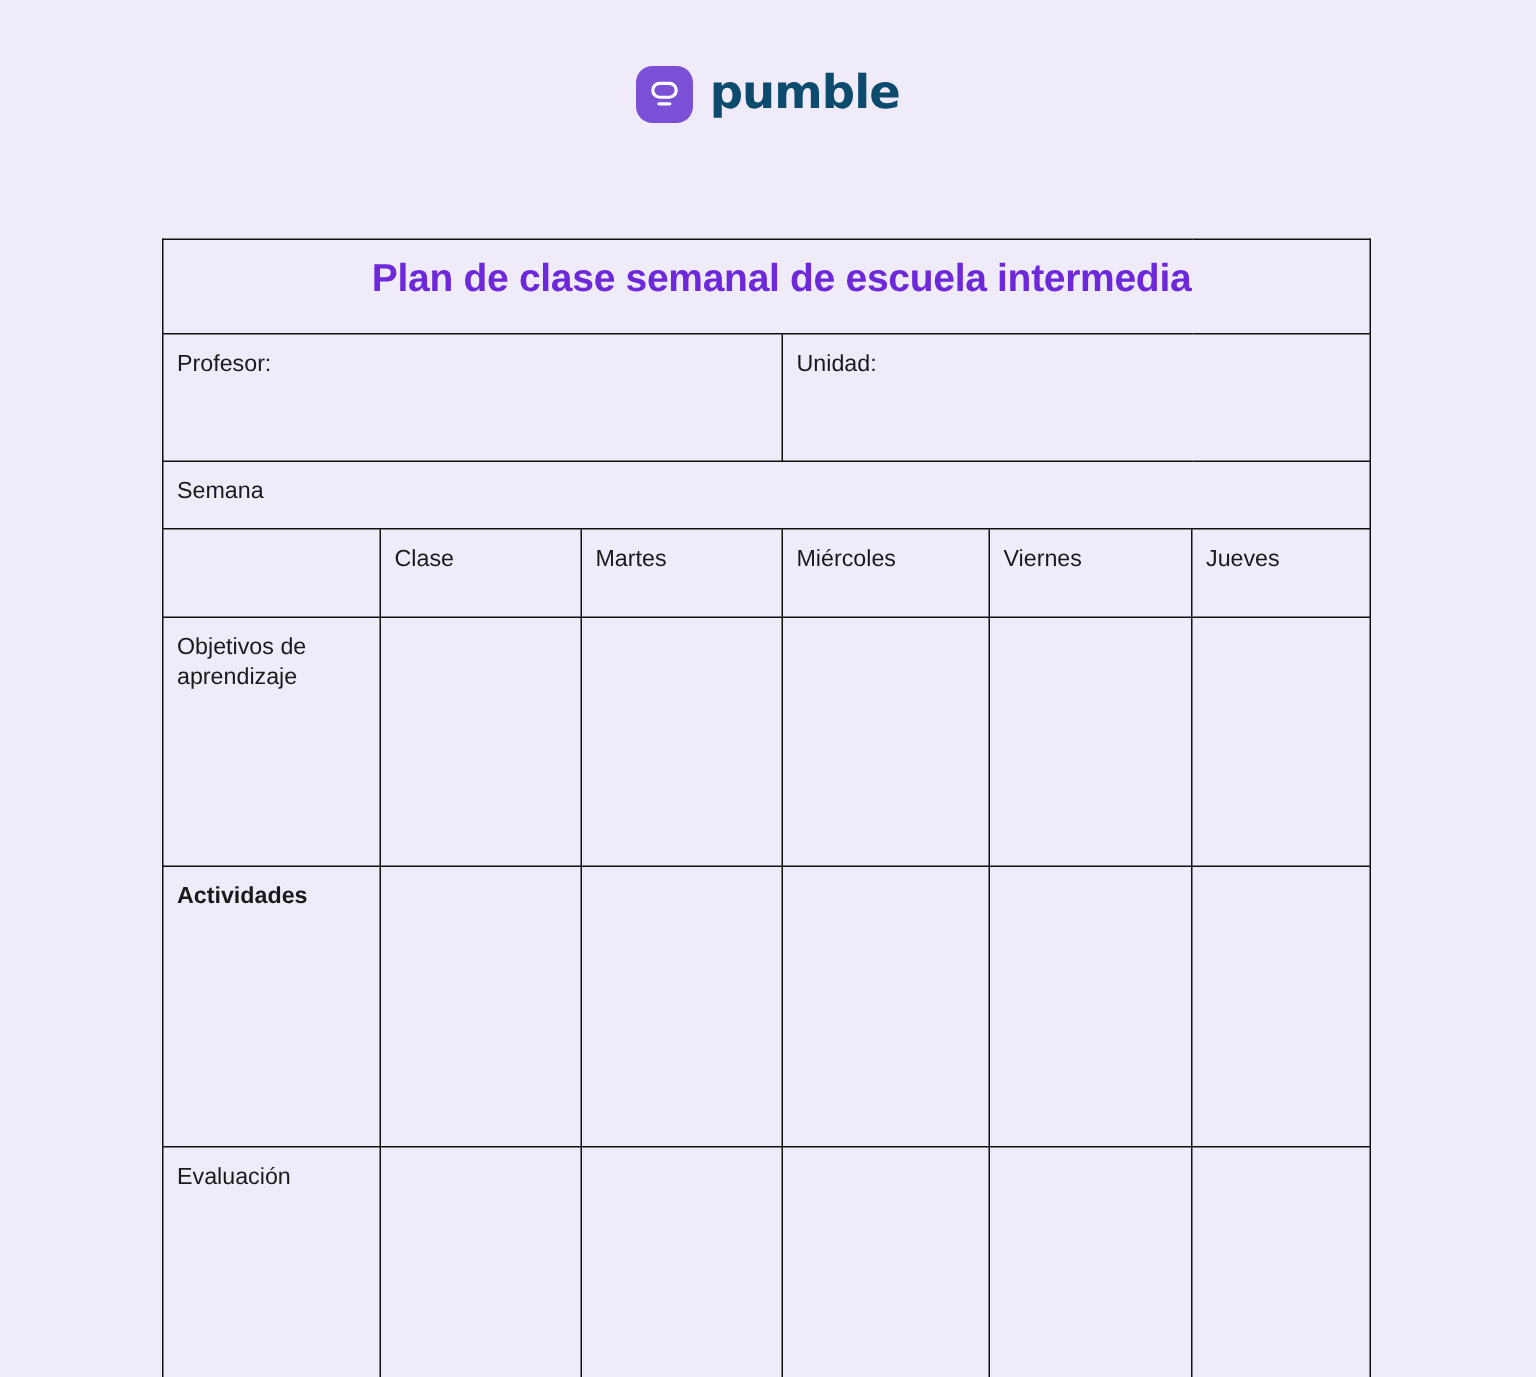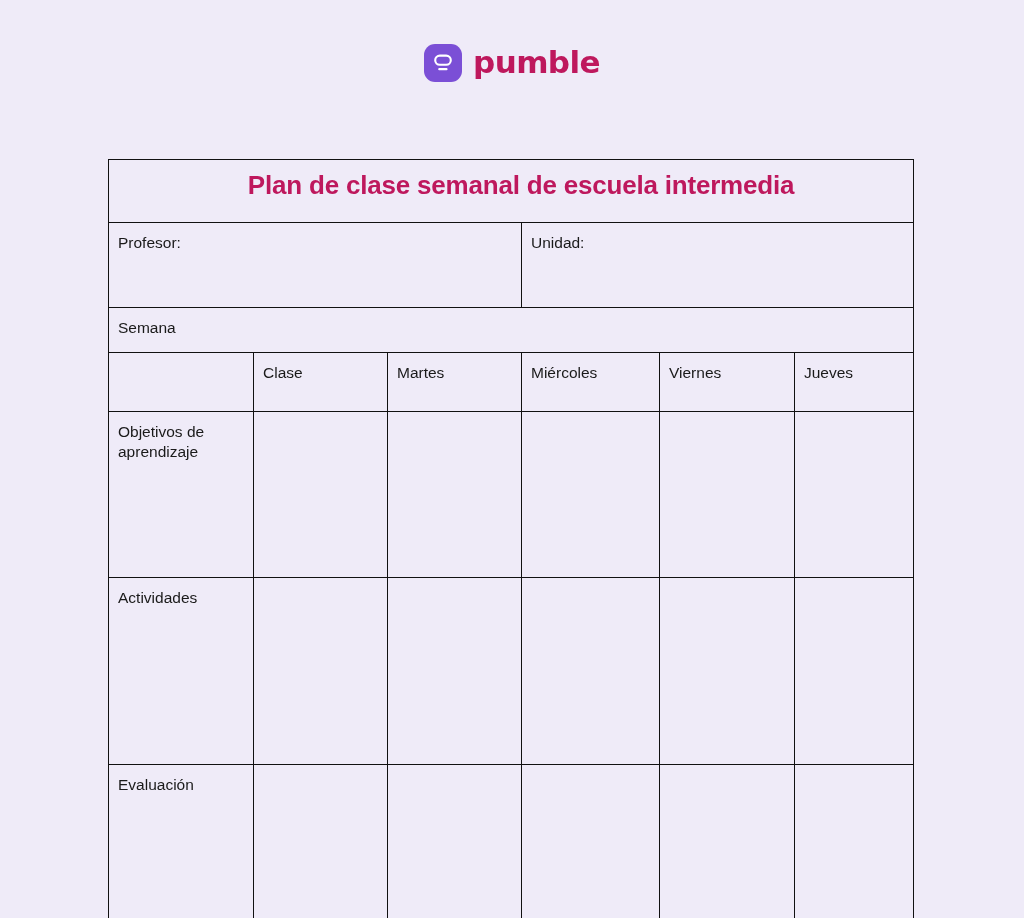--- a/index.html
+++ b/index.html
@@ -37,21 +37,21 @@
     justify-content: center;
     flex: 0 0 auto;
     position: relative;
   }
   .brand-logo-mark svg { display: block; }
   .brand-wordmark {
     font-family: "DejaVu Sans", sans-serif;
     font-size: 31px;
     font-weight: 700;
     letter-spacing: -0.6px;
-    color: #be185d;
+    color: #0c4a6e;
     line-height: 1;
     padding-bottom: 2px;
   }
 
   
   .sheet-wrap {
     position: absolute;
     left: 108px;
     top: 159px;
     width: 806px;
@@ -83,21 +83,21 @@
   td.title-cell {
     background: #b094e8;
     text-align: center;
     vertical-align: middle;
     height: 63px;
     padding: 6px 10px;
   }
   .title-text {
     font-size: 26px;
     font-weight: 700;
-    color: #be185d;
+    color: #6d28d9;
     letter-spacing: -0.2px;
     line-height: 1.2;
     margin-left: 20px;
   }
 
   
   td.info-cell { vertical-align: top; }
   tr.info-row-1 td { height: 46px; }
   tr.info-row-2 td { height: 85px; }
 
@@ -114,21 +114,21 @@
   td.day-head-blank {
     background: #efebf8;
   }
 
   
   td.row-label {
     background: #dcd0f5;
     vertical-align: top;
   }
   tr.body-row-objetivos td { height: 166px; }
-  tr.body-row-actividades td { height: 187px; }
+  tr.body-row-actividades td { height: 187px; font-weight: bold; }
   tr.body-row-evaluacion td { height: 160px; }
 
   .cell-text { display: block; }
 </style>
 </head>
 <body>
 
 <div class="brand-bar">
   <div class="brand-logo-mark">
     <svg width="24" height="24" viewBox="0 0 24 24" aria-hidden="true">

